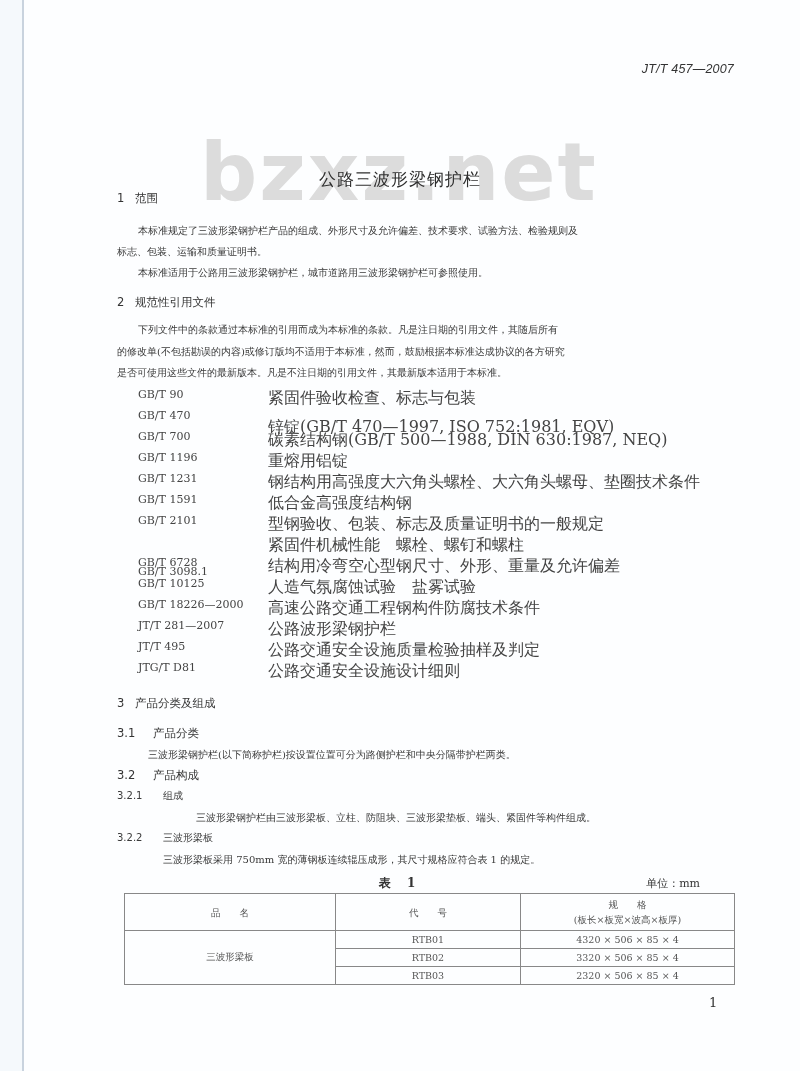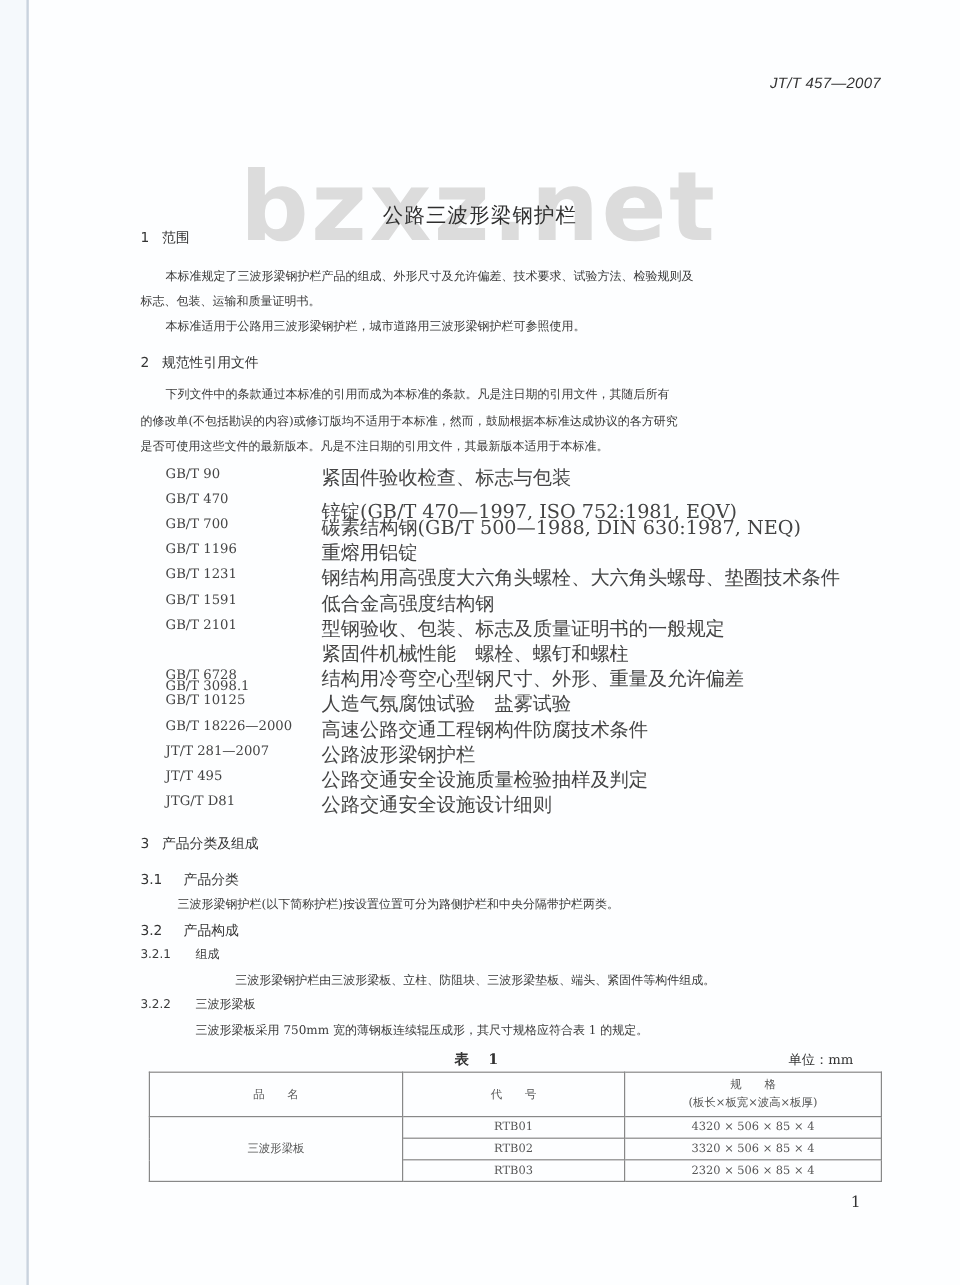--- a/index.html
+++ b/index.html
@@ -43,21 +43,21 @@
   .h1 .num { display: inline-block; width: 18px; }
   .h2 { font-family: "DejaVu Sans", "Liberation Sans", sans-serif; font-size: 11.5px; color: #333; }
   .h2 .num { display: inline-block; width: 36px; }
   .h3 .num { display: inline-block; width: 46px; font-family: "DejaVu Sans", sans-serif; }
   .ref-code { position: absolute; left: 138px; font-size: 11px; white-space: nowrap; z-index:2; color:#444; }
   .ref-title { position: absolute; left: 268px; font-size: 16px; white-space: nowrap; z-index:2; color:#444; }
   .table-caption {
     position: absolute; left: 0; width: 800px; top: 875px; text-align: center;
     font-size: 12px; font-weight: bold; color: #333; letter-spacing: 6px;
   }
-  .unit { position: absolute; right: 89px; top: 876px; font-size: 11px; color: #333; text-align: right; }
+  .unit { position: absolute; right: 100px; top: 876px; font-size: 11px; color: #333; text-align: right; }
   table.spec {
     position: absolute; left: 124px; top: 893px; width: 611px;
     border-collapse: collapse; font-size: 9.5px; color: #555;
     border: 1.5px solid #555;
   }
   table.spec th, table.spec td {
     border: 1px solid #888; text-align: center; font-weight: normal; padding: 0;
   }
   table.spec th { height: 36px; line-height: 15px; }
   table.spec td { height: 17px; }

